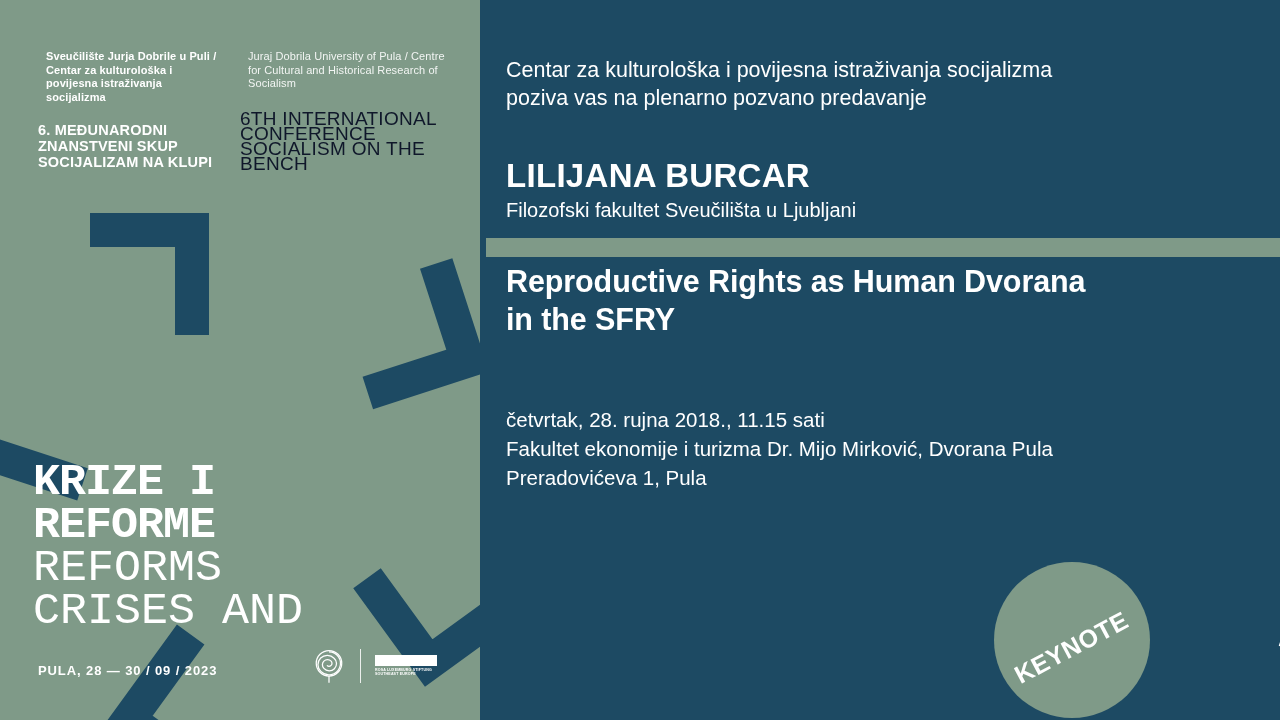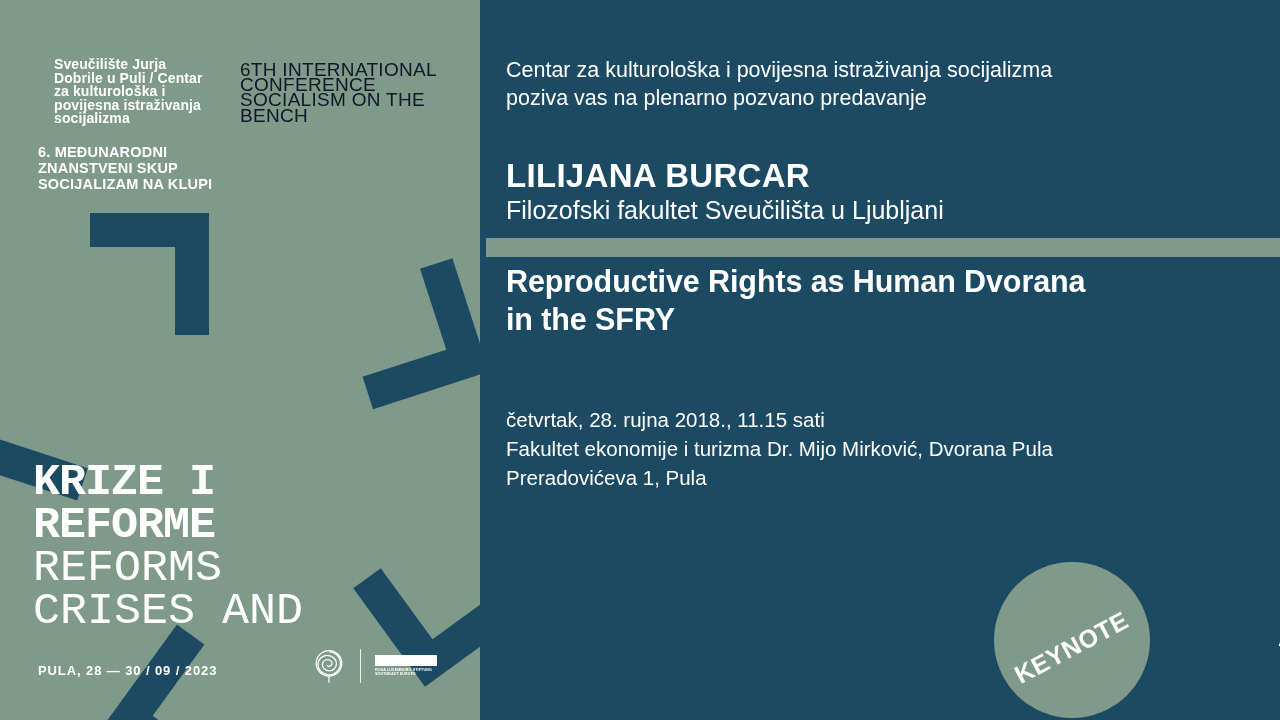--- a/index.html
+++ b/index.html
@@ -26,21 +26,21 @@
   }
   #left-star svg{display:block;width:100%;height:100%;}
 
   .lp-head{
     position:absolute;top:42px;color:#ffffff;
   }
   #lp-head-hr{left:38px;width:190px;}
   #lp-head-en{left:240px;width:215px;}
 
   .lp-sub{
-    font-size:14px;line-height:13.6px;letter-spacing:.1px;margin:16px;
+    font-size:11px;line-height:13.6px;letter-spacing:.1px;margin:8px;
   }
   .lp-sub-bold{font-weight:bold;}
   .lp-sub-light{font-weight:normal;color:#f2f5f3;}
 
   .lp-title{
     font-size:14.5px;line-height:16px;letter-spacing:.2px;margin:0;
     margin-top:18px;text-transform:uppercase;
   }
   .lp-title-bold{font-weight:bold;}
   .lp-title-light{font-weight:normal;color:#0f172a;letter-spacing:.3px;
@@ -88,21 +88,21 @@
     font-size:21.5px;line-height:28px;font-weight:normal;
   }
   #rp-intro p{margin:0;}
   #rp-speaker{
     position:absolute;left:26px;top:157px;color:#ffffff;
   }
   #rp-speaker-name{
     font-size:33px;font-weight:bold;letter-spacing:.3px;line-height:38px;margin:0;
   }
   #rp-speaker-aff{
-    font-size:25px;font-weight:normal;line-height:26px;margin:0;margin-top:2px;
+    font-size:20px;font-weight:normal;line-height:26px;margin:0;margin-top:2px;
   }
 
   #rp-divider{
     position:absolute;left:6px;top:238px;width:794px;height:19px;
     background:#7f9a88;
   }
 
   #rp-title{
     position:absolute;left:26px;top:262px;width:730px;color:#ffffff;
     font-size:30.5px;font-weight:bold;line-height:38px;letter-spacing:-.1px;
@@ -168,20 +168,21 @@
         </g>
       </svg>
     </div>
 
     <div class="lp-head" id="lp-head-hr">
       <p class="lp-sub lp-sub-bold">Sveučilište Jurja Dobrile u Puli / Centar za kulturološka i povijesna istraživanja socijalizma</p>
       <p class="lp-title lp-title-bold">6. MEĐUNARODNI ZNANSTVENI SKUP SOCIJALIZAM NA KLUPI</p>
     </div>
 
     <div class="lp-head" id="lp-head-en">
+      <p class="lp-sub lp-sub-light">Juraj Dobrila University of Pula / Centre for Cultural and Historical Research of Socialism</p>
       <p class="lp-title lp-title-light">6TH INTERNATIONAL CONFERENCE SOCIALISM ON THE BENCH</p>
     </div>
 
     <div id="lp-bigtitle">
       <p class="bt-line bt-bold">KRIZE I</p>
       <p class="bt-line bt-bold">REFORME</p>
       <p class="bt-line bt-light">REFORMS</p>
       <p class="bt-line bt-light">CRISES AND</p>
     </div>
 

